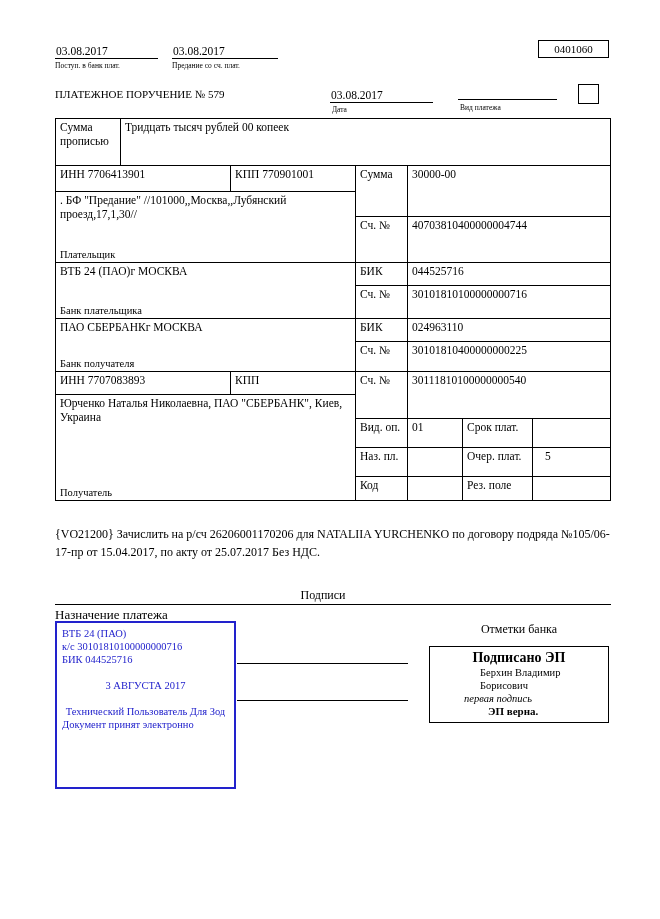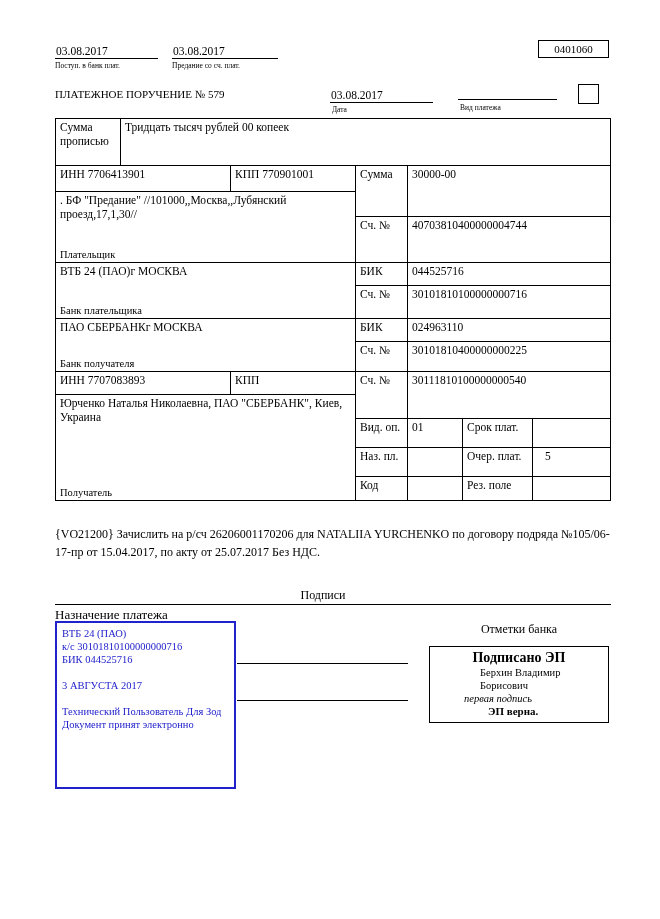--- a/index.html
+++ b/index.html
@@ -15,21 +15,21 @@
   table.form-table { border-collapse:collapse; table-layout:fixed; width:556px; }
   table.form-table td { border:1px solid #000; padding:2px 4px; vertical-align:top; position:relative; font-size:11.5px; line-height:13.5px; }
   td.lab { font-size:10.5px; line-height:12px; }
   .bottom-label { position:absolute; bottom:1px; left:4px; font-size:10.5px; line-height:12px; white-space:nowrap; }
 
   .purpose-text { font-size:12px; line-height:17.5px; }
   .hline { border-top:1px solid #000; height:0; }
   .purpose-label { font-size:13px; }
 
   .bluebox { border:2px solid #2222cc; color:#2222cc; font-size:10.5px; line-height:13px; padding:4px 5px; }
-  .bluebox .gap { margin-top:13px; }
+  .bluebox .gap { margin-top:13px;text-align:center; }
   .sig-head { font-size:12px; text-align:center; }
   .stampbox { border:1px solid #000; padding:4px 6px; font-size:10.5px; line-height:13px; }
   .stampbox .st-title { font-weight:bold; font-size:14px; text-align:center; }
   .stampbox .st-role { font-style:italic; margin-left:28px; }
   .stampbox .st-verified { font-weight:bold; font-size:11px; margin-left:52px; }
 </style>
 </head>
 <body>
 
 <div class="page">

